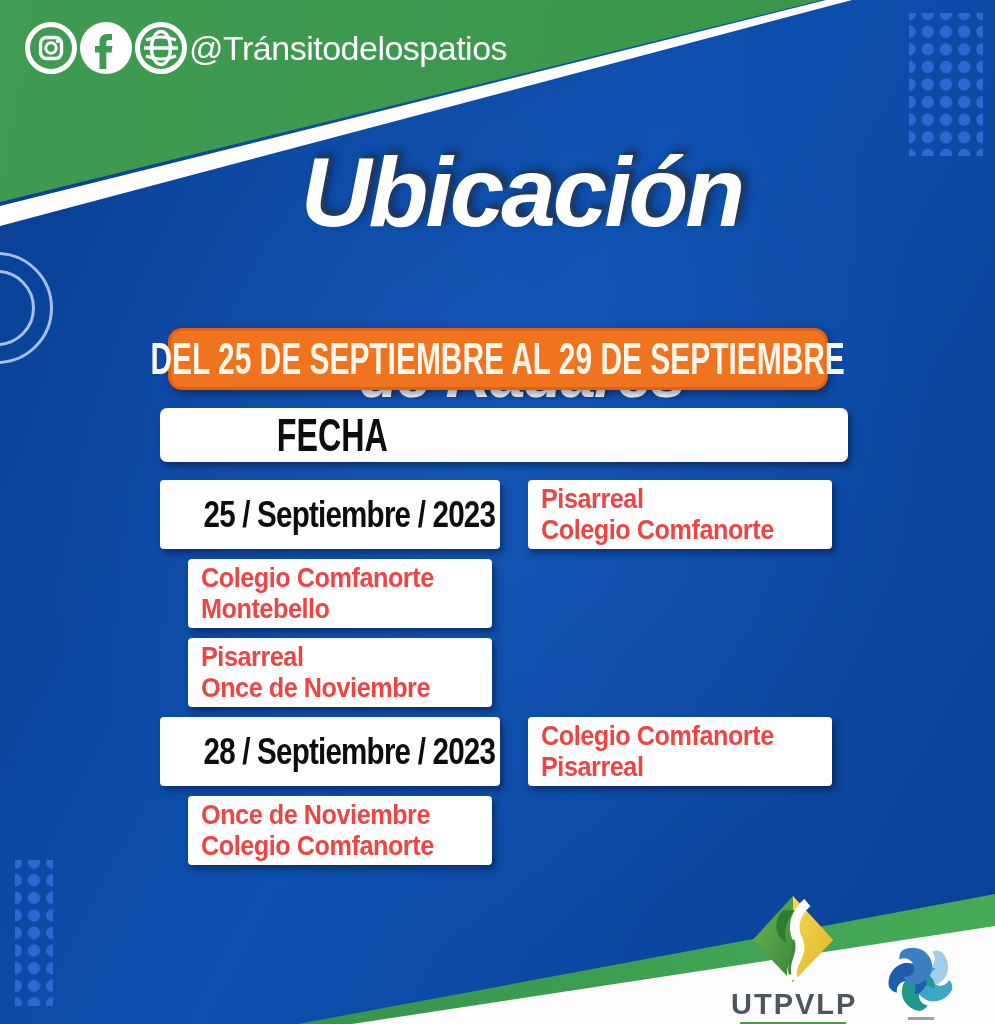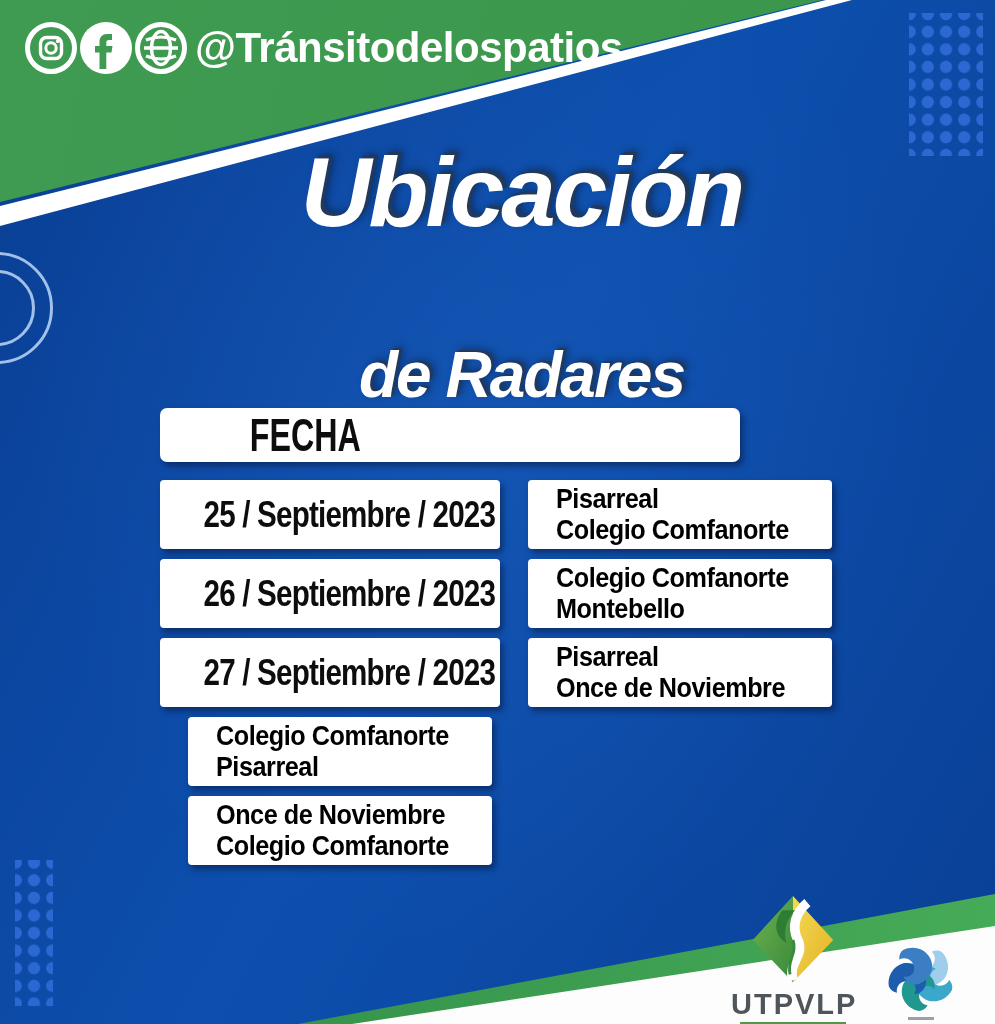--- a/index.html
+++ b/index.html
@@ -25,48 +25,48 @@
     background-size:18.2px 17.6px;background-position:center;}
   .dots-tr{right:12px;top:13px;width:74px;height:143px;}
   .dots-bl{left:15px;top:860px;width:38px;height:146px;}
   .ring{position:absolute;border:3px solid rgba(190,214,246,.85);border-radius:50%;}
   .ring-outer{left:-59px;top:252px;width:112px;height:112px;}
   .ring-inner{left:-41px;top:270px;width:76px;height:76px;}
   
   .social{position:absolute;left:24px;top:21px;display:flex;align-items:center;}
   .social svg{display:block;}
   .social .icn{margin-right:1px;}
-  .handle{color:#fff;font-size:42px;font-weight:bold;letter-spacing:-.5px;margin-left:6px;}
+  .handle{color:#fff;font-size:34px;font-weight:normal;letter-spacing:-.5px;margin-left:0;}
   
   .title-wrap{position:absolute;left:0;width:995px;text-align:center;color:#fff;font-weight:bold;font-style:italic;padding-left:48px;}
   .title1{top:136px;font-size:98px;letter-spacing:-3px;
     text-shadow:4px -3px 0 #22395c,6px -4px 9px rgba(0,0,0,.38);}
   .title2{top:338px;font-size:64px;letter-spacing:-2px;
     text-shadow:3px -2px 0 #22395c,5px -3px 8px rgba(0,0,0,.38);}
   
   .banner{position:absolute;left:168px;top:328px;width:660px;height:62px;border-radius:14px;
     background:#f0731f;border:3px solid #e2610f;box-shadow:3px 4px 8px rgba(5,15,45,.45);
     display:flex;align-items:center;justify-content:center;color:#fdf6ea;font-weight:bold;font-size:44px;}
   
   .cx{display:inline-block;white-space:nowrap;}
   .cban{transform:scaleX(.68);}
   .chead{transform:scaleX(.70);}
   .cdate{transform:scaleX(.80);}
   .cloc{transform:scaleX(.90);transform-origin:0 50%;}
   
-  .thead{position:absolute;left:160px;top:408px;width:580px;height:54px;background:#fff;border-radius:7px;
+  .thead{position:absolute;left:160px;top:408px;width:688px;height:54px;background:#fff;border-radius:7px;
     box-shadow:3px 4px 6px rgba(5,15,45,.5);display:flex;align-items:center;color:#0d0d0d;font-weight:bold;font-size:46px;}
   .thead .hc{width:50%;text-align:center;}
   .rows{position:absolute;left:160px;top:480px;width:672px;}
   .row{display:flex;height:69px;margin-bottom:10px;}
   .cell{background:#fff;border-radius:4px;box-shadow:3px 4px 6px rgba(5,15,45,.5);padding-left:39px;}
   .cell.date{width:340px;display:flex;align-items:center;justify-content:center;
     color:#0d0d0d;font-weight:bold;font-size:37px;letter-spacing:-1px;}
   .cell.loc{width:304px;margin-left:28px;display:flex;flex-direction:column;justify-content:center;
-    padding-left:28px;color:#000000;font-weight:bold;font-size:28px;line-height:1.1;letter-spacing:-.5px;}
+    padding-left:13px;color:#ef4444;font-weight:bold;font-size:28px;line-height:1.1;letter-spacing:-.5px;}
   
   .ittlp{position:absolute;left:731px;top:893px;width:124px;text-align:center;}
   .ittlp .acr{font-size:29px;font-weight:bold;color:#4e565c;letter-spacing:2px;line-height:1;margin-top:1px;}
   .ittlp .bar{margin:3px auto 1px auto;width:106px;height:7px;background:#4e9a47;color:#fff;
     font-size:4px;line-height:7px;letter-spacing:.4px;overflow:hidden;white-space:nowrap;}
   .utpvlp{position:absolute;left:863px;top:940px;width:115px;text-align:center;}
   .utpvlp .dash{width:26px;height:3px;background:#9aa0a5;margin:1px auto 2px auto;}
   .utpvlp .acr{font-size:20px;color:#7b8288;letter-spacing:4px;font-weight:normal;}
 </style>
 </head>
@@ -105,58 +105,58 @@
         <path d="M12 19 Q27 13 42 19" fill="none" stroke="#fff" stroke-width="3.2"></path>
         <path d="M12 35 Q27 41 42 35" fill="none" stroke="#fff" stroke-width="3.2"></path>
       </svg>
     </span>
     <span class="handle">@Tránsitodelospatios</span>
   </div>
 
   <div class="title-wrap title1">Ubicación</div>
   <div class="title-wrap title2">de Radares</div>
 
+  <div class="banner">
+    <span class="cx cban">DEL 25 DE SEPTIEMBRE AL 29 DE SEPTIEMBRE</span>
+  </div>
 
   <div class="thead">
     <div class="hc"><span class="cx chead">FECHA</span></div>
   </div>
 
   <div class="rows">
 
     <div class="row">
       <div class="cell date">
         <span class="cx cdate">25 / Septiembre / 2023</span>
       </div>
       <div class="cell loc">
         <span class="cx cloc">Pisarreal</span>
         <span class="cx cloc">Colegio Comfanorte</span>
       </div>
     </div>
 
     <div class="row">
-      <div class="cell date">
-        <span class="cx cdate">26 / Septiembre / 2023</span>
-      </div>
       <div class="cell loc">
         <span class="cx cloc">Colegio Comfanorte</span>
         <span class="cx cloc">Montebello</span>
       </div>
     </div>
 
     <div class="row">
-      <div class="cell date">
-        <span class="cx cdate">27 / Septiembre / 2023</span>
-      </div>
       <div class="cell loc">
         <span class="cx cloc">Pisarreal</span>
         <span class="cx cloc">Once de Noviembre</span>
       </div>
     </div>
 
     <div class="row">
+      <div class="cell date">
+        <span class="cx cdate">28 / Septiembre / 2023</span>
+      </div>
       <div class="cell loc">
         <span class="cx cloc">Colegio Comfanorte</span>
         <span class="cx cloc">Pisarreal</span>
       </div>
     </div>
 
     <div class="row">
       <div class="cell loc">
         <span class="cx cloc">Once de Noviembre</span>
         <span class="cx cloc">Colegio Comfanorte</span>

